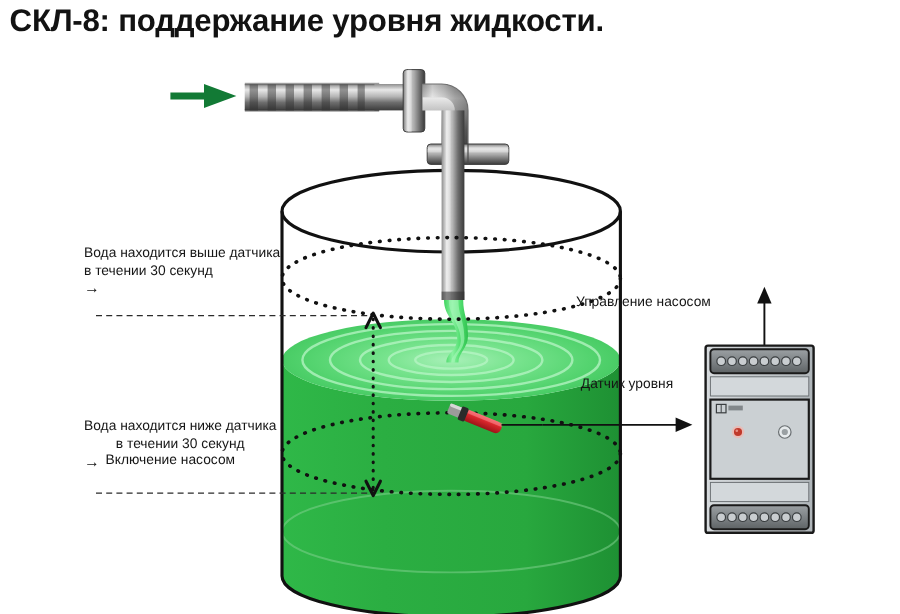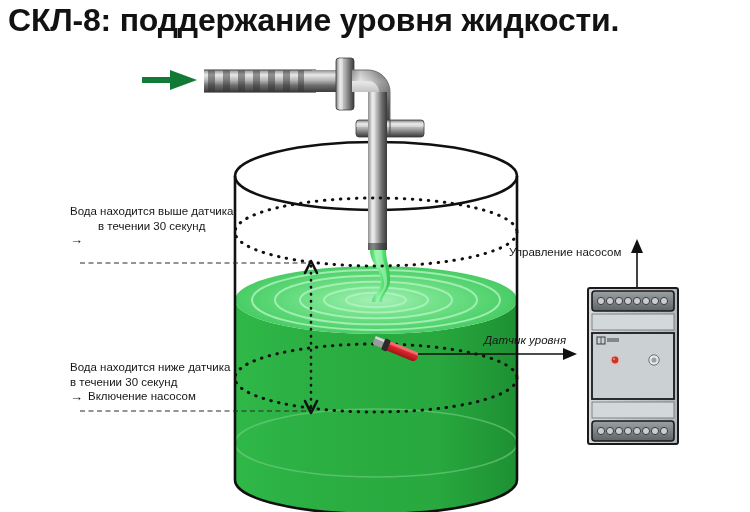--- a/index.html
+++ b/index.html
@@ -15,21 +15,21 @@
     overflow: hidden;
     font-family: "Liberation Sans", sans-serif;
   }
 
   
   #title {
     position: absolute;
     left: 8px;
     top: 2px;
     width: 740px;
-    font-size: 32px;
+    font-size: 26px;
     font-weight: 700;
     color: #121212;
     letter-spacing: -0.2px;
     white-space: nowrap;
     font-family: "Liberation Sans", sans-serif;
   }
 
   
   #stage {
     position: absolute;
@@ -41,42 +41,42 @@
 
   
   .note {
     position: absolute;
     font-size: 11.5px;
     line-height: 14.5px;
     color: #161616;
     white-space: nowrap;
     font-family: "Liberation Sans", sans-serif;
   }
-  #note-high { left: 70px; top: 204px; text-align: center; }
-  #note-low  { left: 70px; top: 360px; }
+  #note-high { left: 70px; top: 204px; }
+  #note-low  { left: 70px; top: 348px; text-align: center; }
   .note-arrowline {
     display: flex;
     align-items: center;
     gap: 5px;
   }
   .glyph-arrow {
     font-size: 13px;
     line-height: 13px;
     color: #161616;
   }
 
   .side-label {
     position: absolute;
     font-size: 11.5px;
     color: #161616;
     white-space: nowrap;
     font-family: "Liberation Sans", sans-serif;
   }
-  #label-pump-control { left: 509px; top: 246px; }
-  #label-level-sensor { left: 484px; top: 334px; font-style: italic; }
+  #label-pump-control { left: 480px; top: 246px; }
+  #label-level-sensor { left: 484px; top: 314px; }
 </style>
 </head>
 <body>
 
 <div id="page">
 
   <div id="title">СКЛ-8: поддержание уровня жидкости.</div>
 
   <svg id="stage" viewBox="0 0 750 512">
     <defs>

